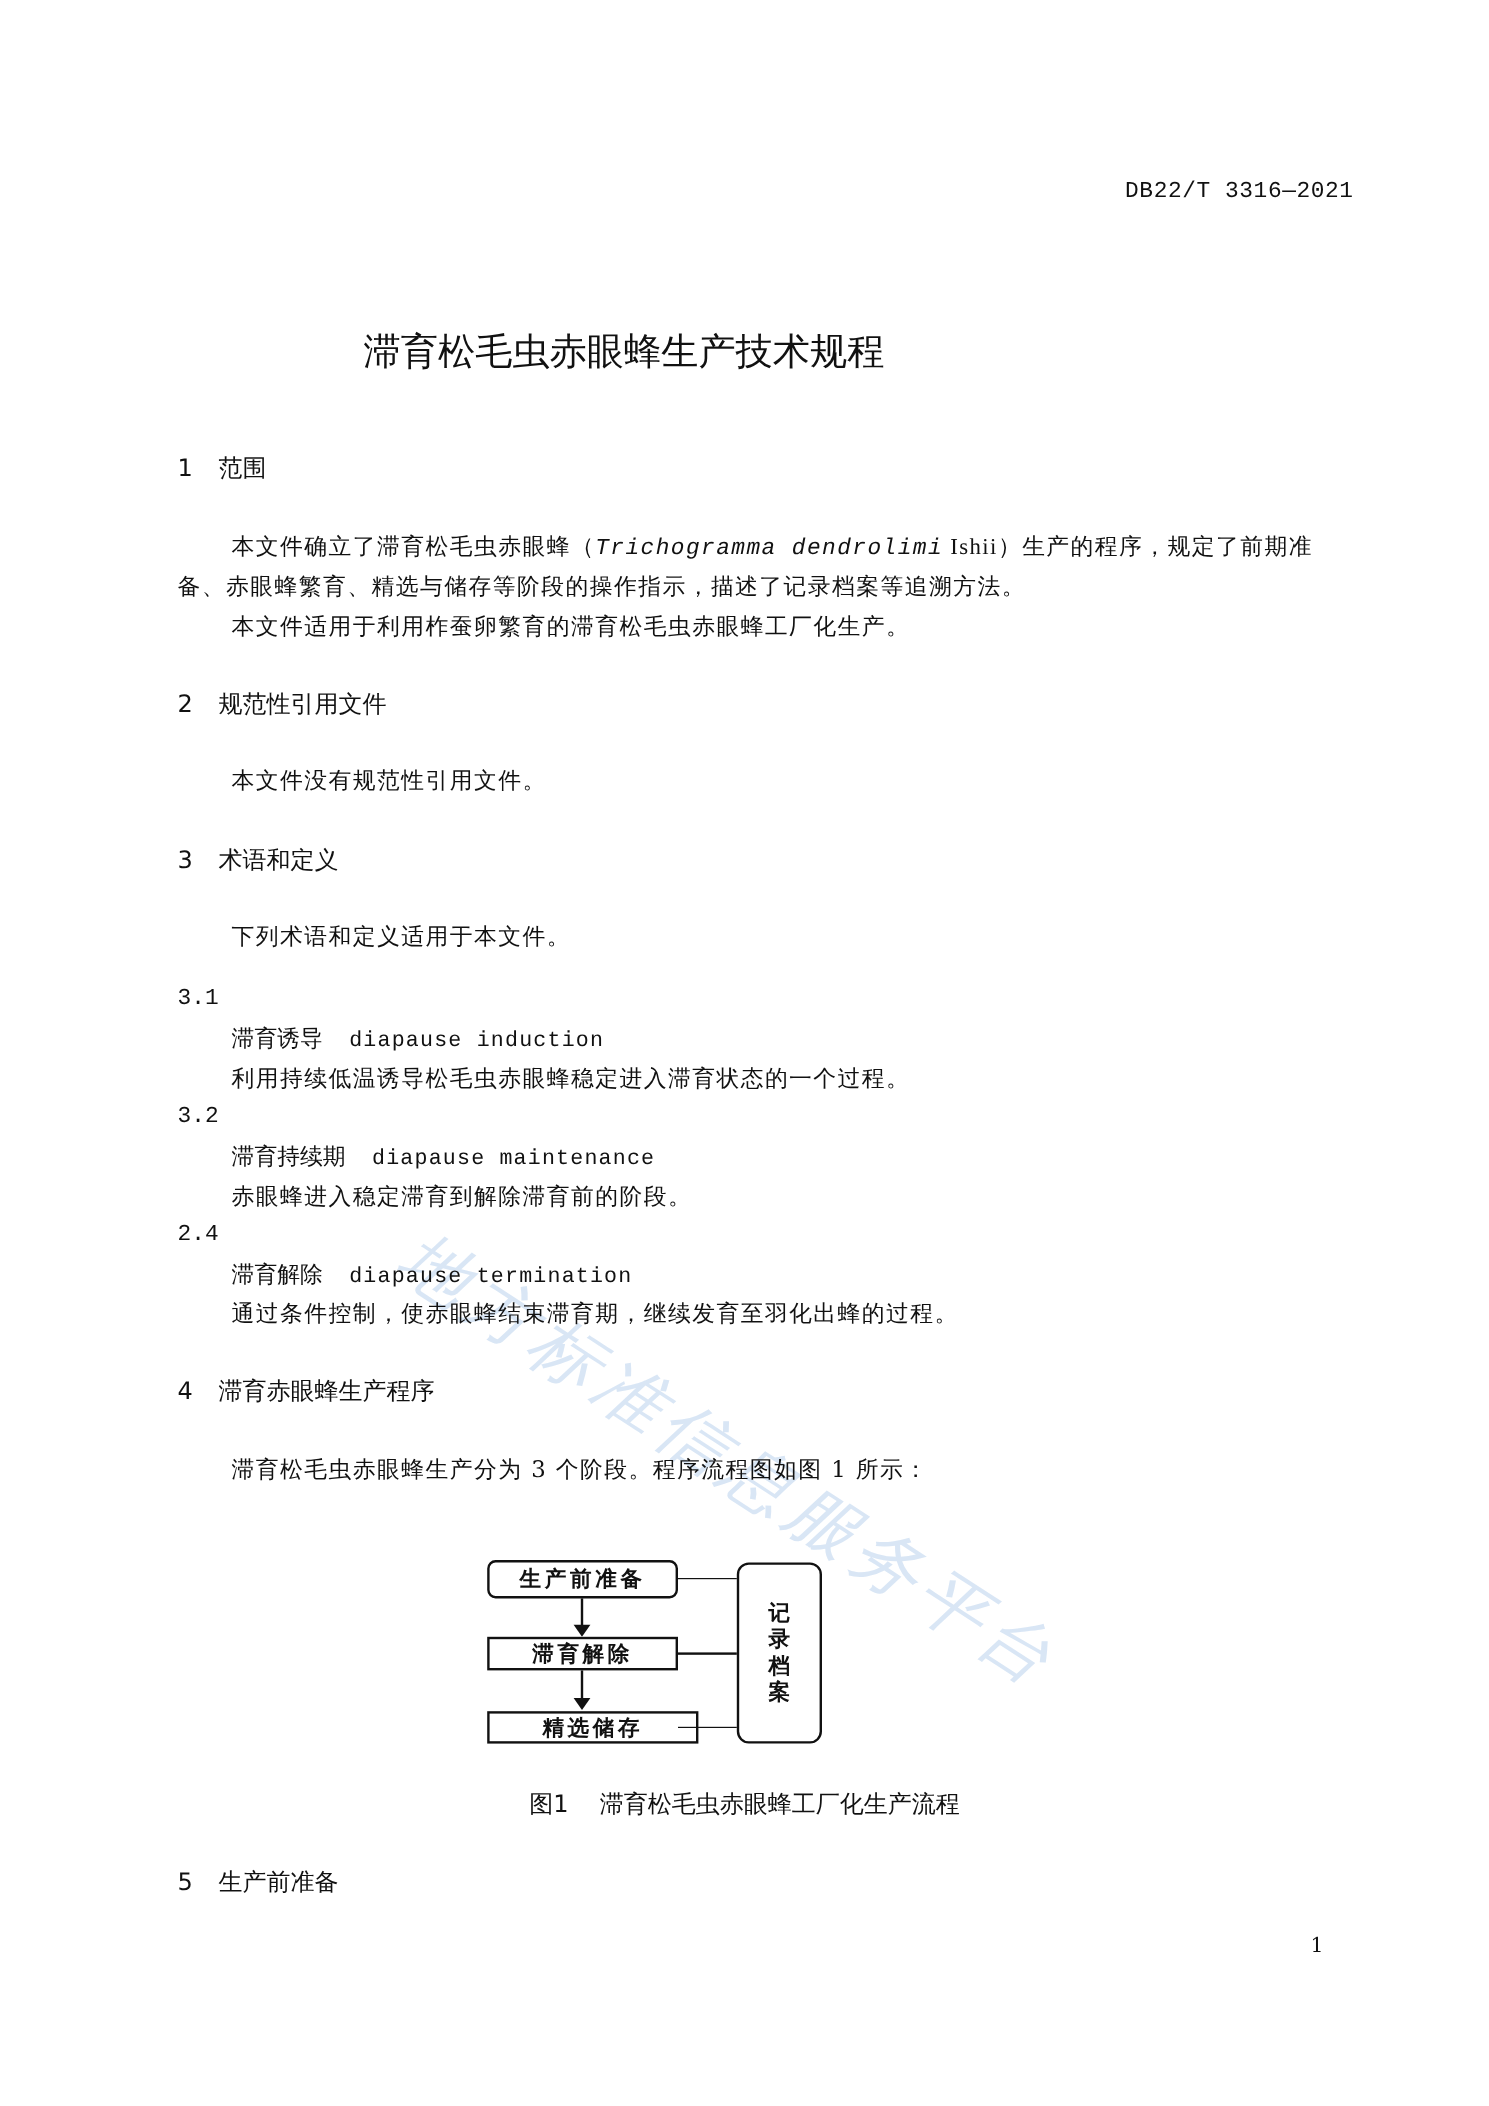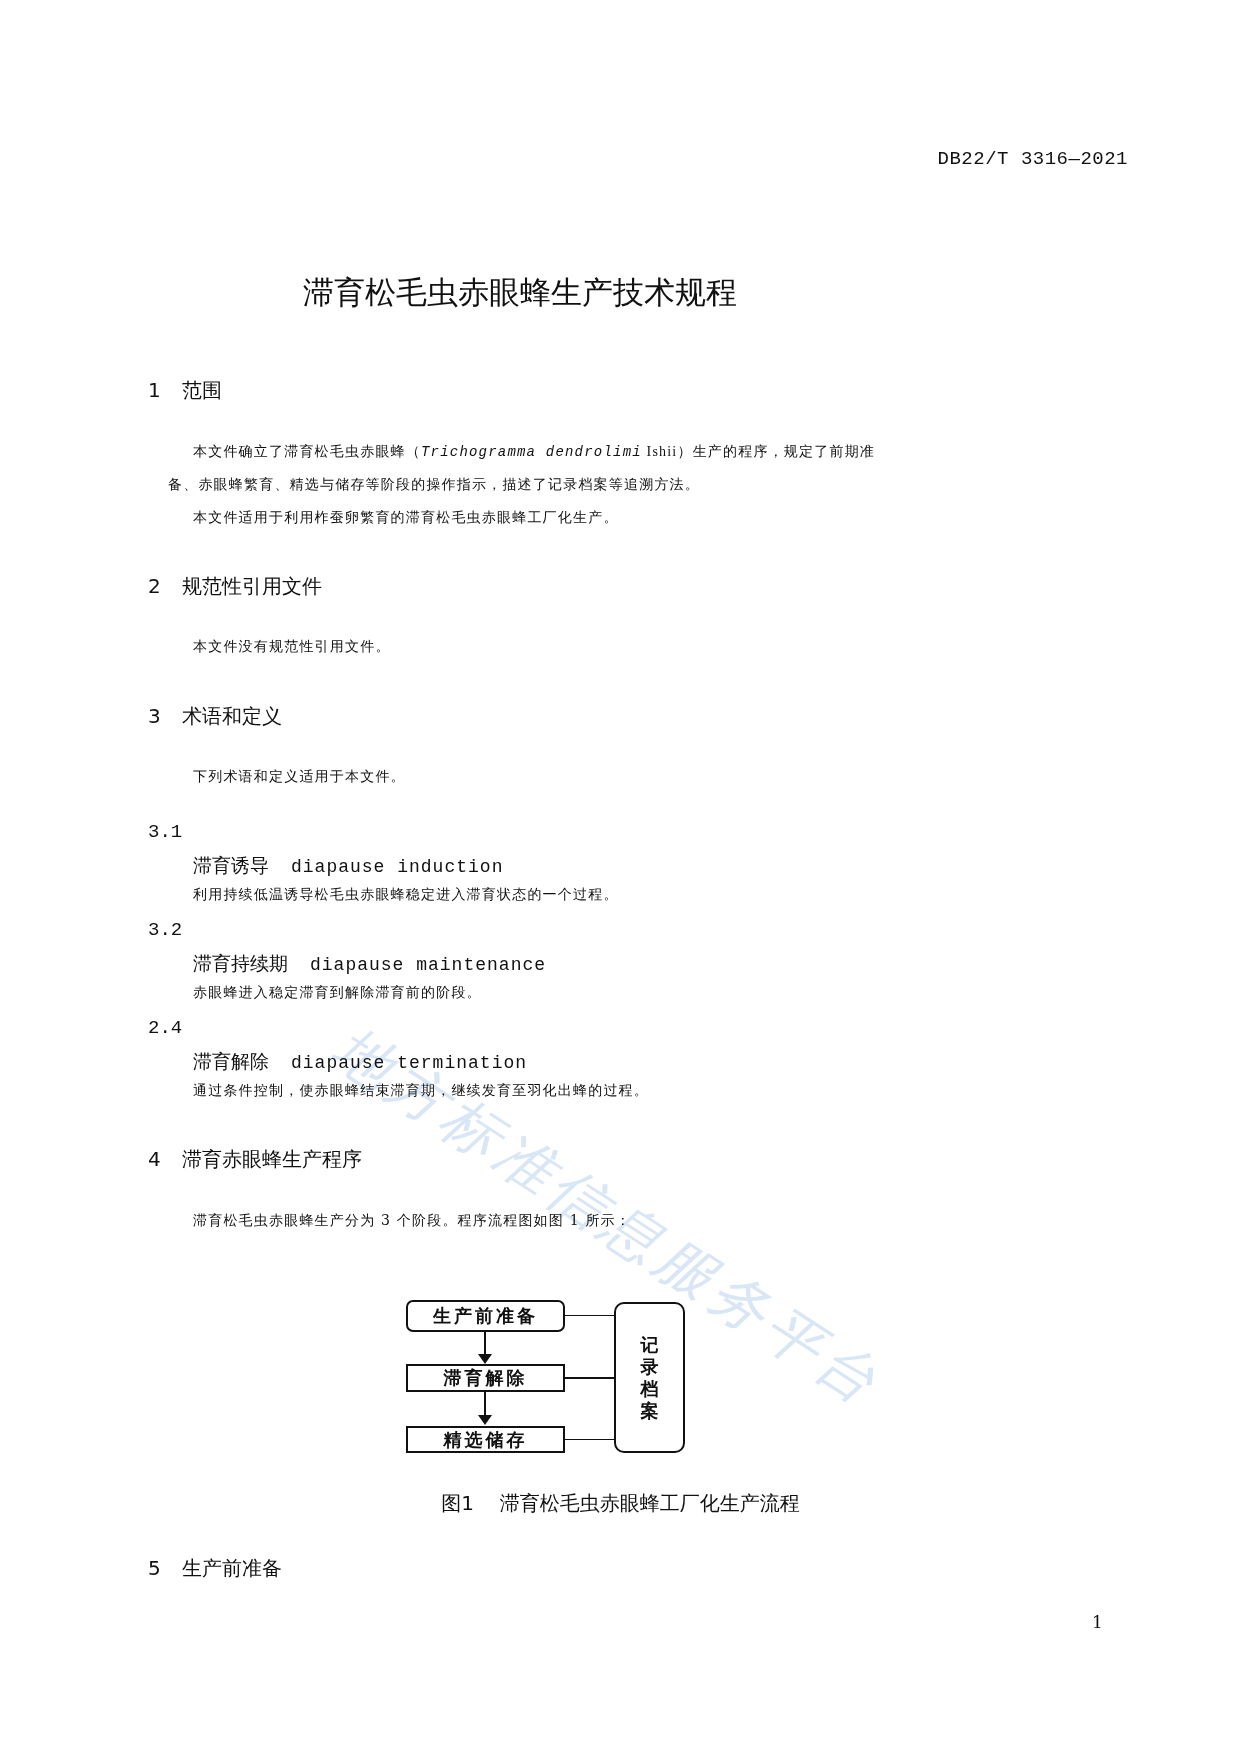--- a/index.html
+++ b/index.html
@@ -5,23 +5,23 @@
   html, body { margin: 0; padding: 0; background: #ffffff; }
   body { width: 1241px; height: 1755px; position: relative; overflow: hidden; color: #111; }
   .abs { position: absolute; white-space: nowrap; }
   .serif { font-family: "DejaVu Serif", "Liberation Serif", serif; }
   .sans { font-family: "DejaVu Sans", "Liberation Sans", sans-serif; }
   .mono { font-family: "Liberation Mono", "DejaVu Sans Mono", monospace; }
   .doc-code { right: 113px; top: 148px; font-size: 19px; letter-spacing: 0.5px; }
   .title { left: 0; width: 1040px; text-align: center; top: 272px; font-size: 31px; }
   .h1 { left: 148px; font-size: 20px; }
   .h1 .num { display: inline-block; width: 34px; }
-  .body { font-size: 14px; letter-spacing: 1.2px; }
+  .body { font-size: 19px; letter-spacing: 1.2px; }
   .indent { left: 193px; }
-  .flush { left: 148px; margin-left: 20px; }
+  .flush { left: 148px; }
   .term { left: 193px; font-size: 19px; }
   .term .en { margin-left: 22px; font-size: 18px; letter-spacing: 1px; }
   .sub { left: 148px; font-size: 19px; text-align: center; }
   i.latin { font-family: "Liberation Mono", monospace; font-style: italic; }
   .latin-up { font-family: "Liberation Serif", serif; }
   
   .fc-box { position: absolute; border: 2px solid #111; background: #fff; display: flex; align-items: center; justify-content: center; font-family: "DejaVu Sans", sans-serif; font-size: 18px; font-weight: bold; letter-spacing: 3px; box-sizing: border-box; }
   .fc-line { position: absolute; background: #111; }
   .fc-arrow { position: absolute; width: 0; height: 0; border-left: 7px solid transparent; border-right: 7px solid transparent; border-top: 10px solid #111; }
   .fc-record { position: absolute; border: 2px solid #111; border-radius: 10px; box-sizing: border-box; display: flex; flex-direction: column; align-items: center; justify-content: center; font-family: "DejaVu Sans", sans-serif; font-weight: bold; font-size: 18px; line-height: 22px; }
@@ -83,21 +83,21 @@
 
 <div>
   <div class="fc-box" style="left:406px; top:1300px; width:159px; height:32px; border-radius:7px;">生产前准备</div>
   <div class="fc-line" style="left:484px; top:1332px; width:2px; height:24px;"></div>
   <div class="fc-arrow" style="left:478px; top:1354px;"></div>
 
   <div class="fc-box" style="left:406px; top:1364px; width:159px; height:28px;">滞育解除</div>
   <div class="fc-line" style="left:484px; top:1392px; width:2px; height:25px;"></div>
   <div class="fc-arrow" style="left:478px; top:1415px;"></div>
 
-  <div class="fc-box" style="left:406px; top:1426px; width:159px; height:27px;">精选储存</div>
+  <div class="fc-box" style="left:406px; top:1426px; width:176px; height:27px;">精选储存</div>
 
   <div class="fc-line" style="left:565px; top:1315px; width:49px; height:1px;"></div>
   <div class="fc-line" style="left:565px; top:1377px; width:49px; height:2px;"></div>
   <div class="fc-line" style="left:565px; top:1439px; width:49px; height:1px;"></div>
 
   <div class="fc-record" style="left:614px; top:1302px; width:71px; height:151px;">
     <span>记</span>
     <span>录</span>
     <span>档</span>
     <span>案</span>

